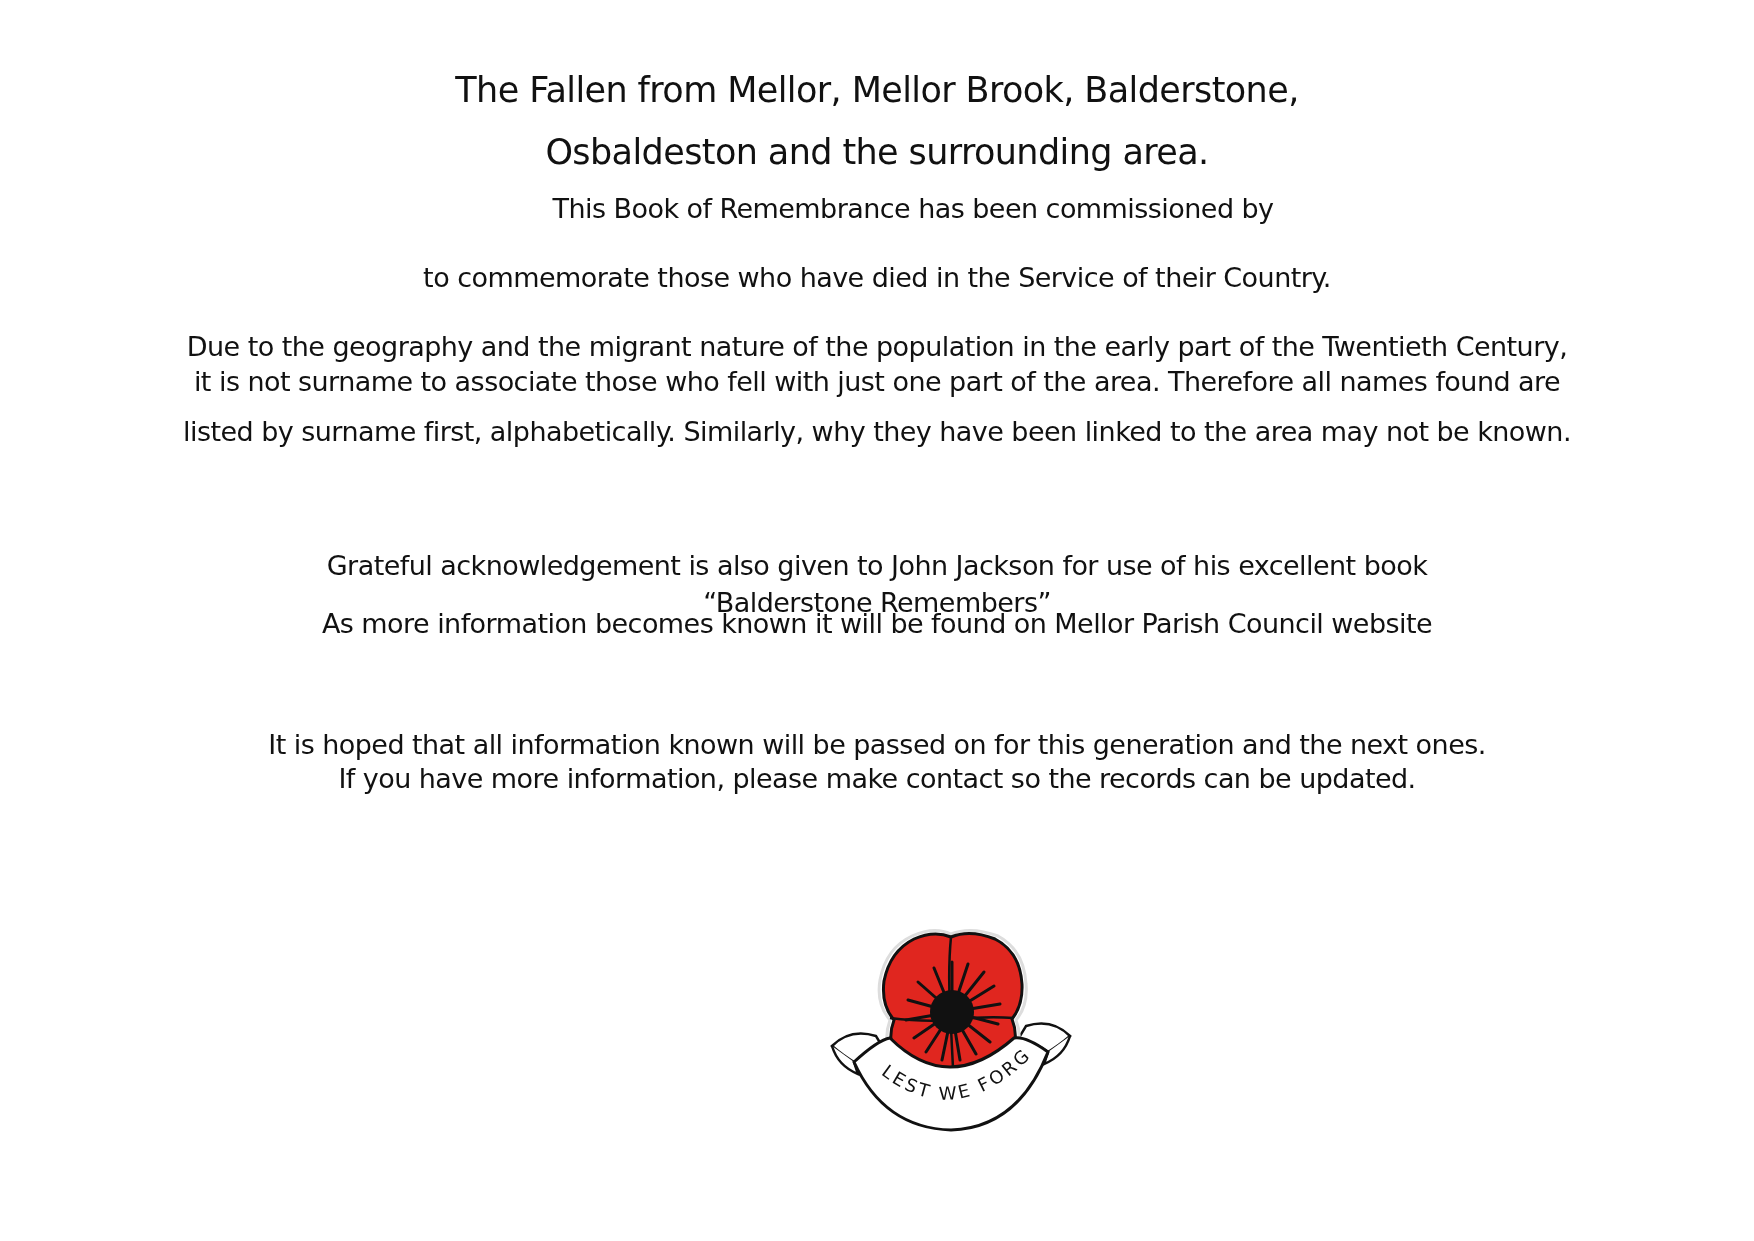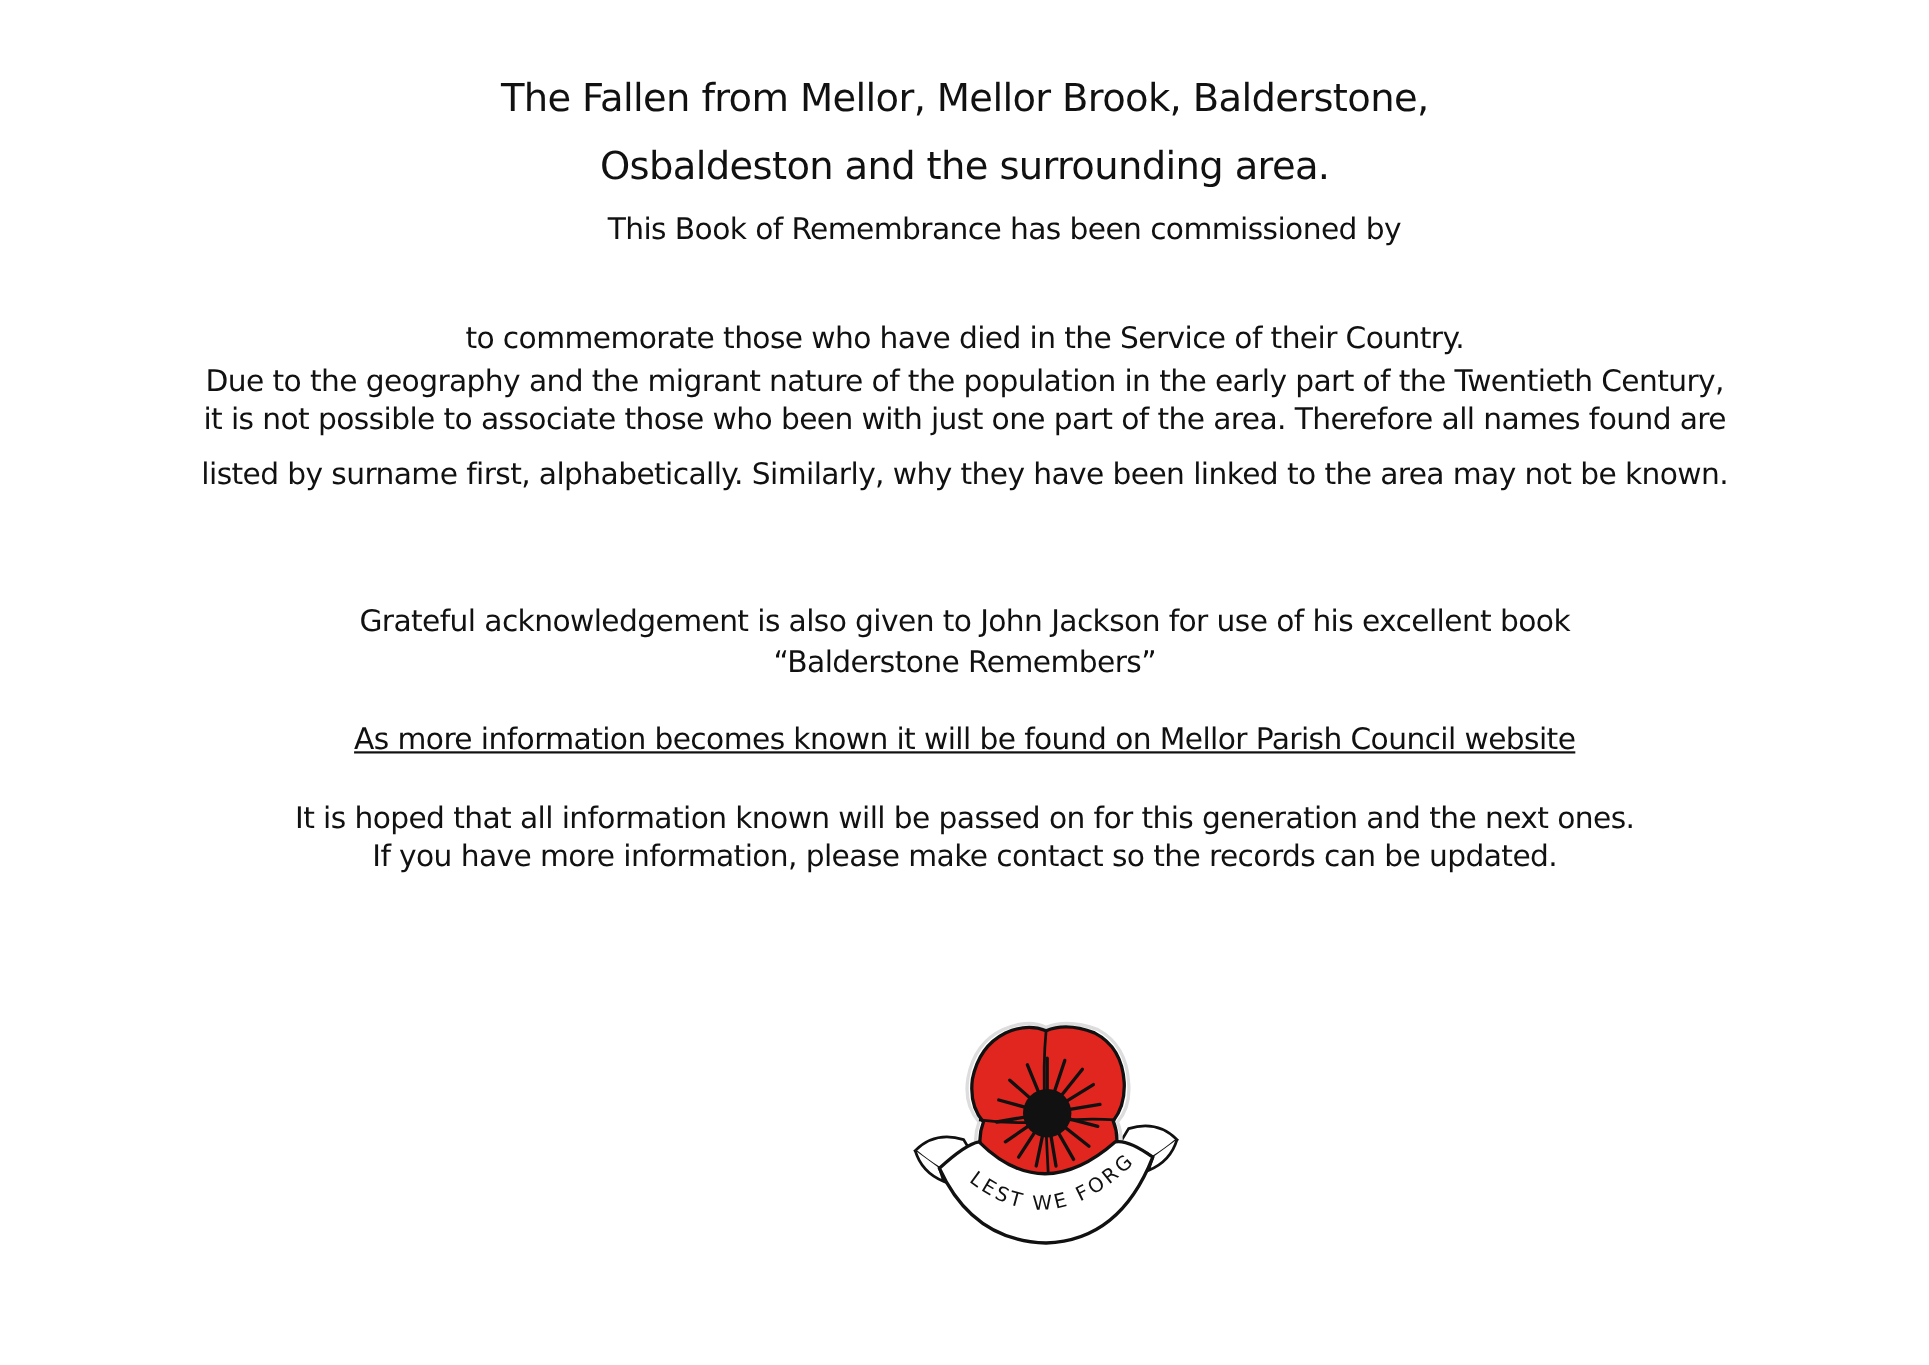--- a/index.html
+++ b/index.html
@@ -57,31 +57,31 @@
   </style>
 </head>
 <body>
 
 <div class="page">
 
   <div class="line title" style="top:70px;">The Fallen from Mellor, Mellor Brook, Balderstone,</div>
   <div class="line title" style="top:132px;">Osbaldeston and the surrounding area.</div>
 
   <div class="line body-lg" style="top:193px;padding-left:36px;">This Book of Remembrance has been commissioned by</div>
-  <div class="line body-lg" style="top:262px;margin-top:30px;">to commemorate those who have died in the Service of their Country.</div>
+  <div class="line body-lg" style="top:262px;">to commemorate those who have died in the Service of their Country.</div>
 
   <div class="line body-lg" style="top:331px;">Due to the geography and the migrant nature of the population in the early part of the Twentieth Century,</div>
-  <div class="line body-lg" style="top:366px;">it is not possible to associate those who been with just one part of the area. Therefore all names found are</div>
+  <div class="line body-lg" style="top:366px;">it is not surname to associate those who fell with just one part of the area. Therefore all names found are</div>
   <div class="line body-lg" style="top:416px;">listed by surname first, alphabetically. Similarly, why they have been linked to the area may not be known.</div>
 
 
   <div class="line body-lg" style="top:550px;">Grateful acknowledgement is also given to John Jackson for use of his excellent book</div>
   <div class="line body-lg" style="top:587px;">“Balderstone Remembers”</div>
 
-  <div class="line body-lg" style="top:657px;text-decoration:underline;">As more information becomes known it will be found on Mellor Parish Council website</div>
+  <div class="line body-lg" style="top:608px;">As more information becomes known it will be found on Mellor Parish Council website</div>
 
   <div class="line body-lg" style="top:729px;">It is hoped that all information known will be passed on for this generation and the next ones.</div>
   <div class="line body-lg" style="top:763px;">If you have more information, please make contact so the records can be updated.</div>
 
   <div class="emblem">
     <svg viewBox="0 0 246 206" xmlns="http://www.w3.org/2000/svg">
 
       <path d="M4 118 Q 22 100 48 108 L 60 128 Q 40 122 26 134 Q 16 128 4 118 Z" fill="#ffffff" stroke="#111" stroke-width="2.5"></path>
       <path d="M4 118 Q 10 138 30 146 L 26 134" fill="#ffffff" stroke="#111" stroke-width="2.5"></path>
 

